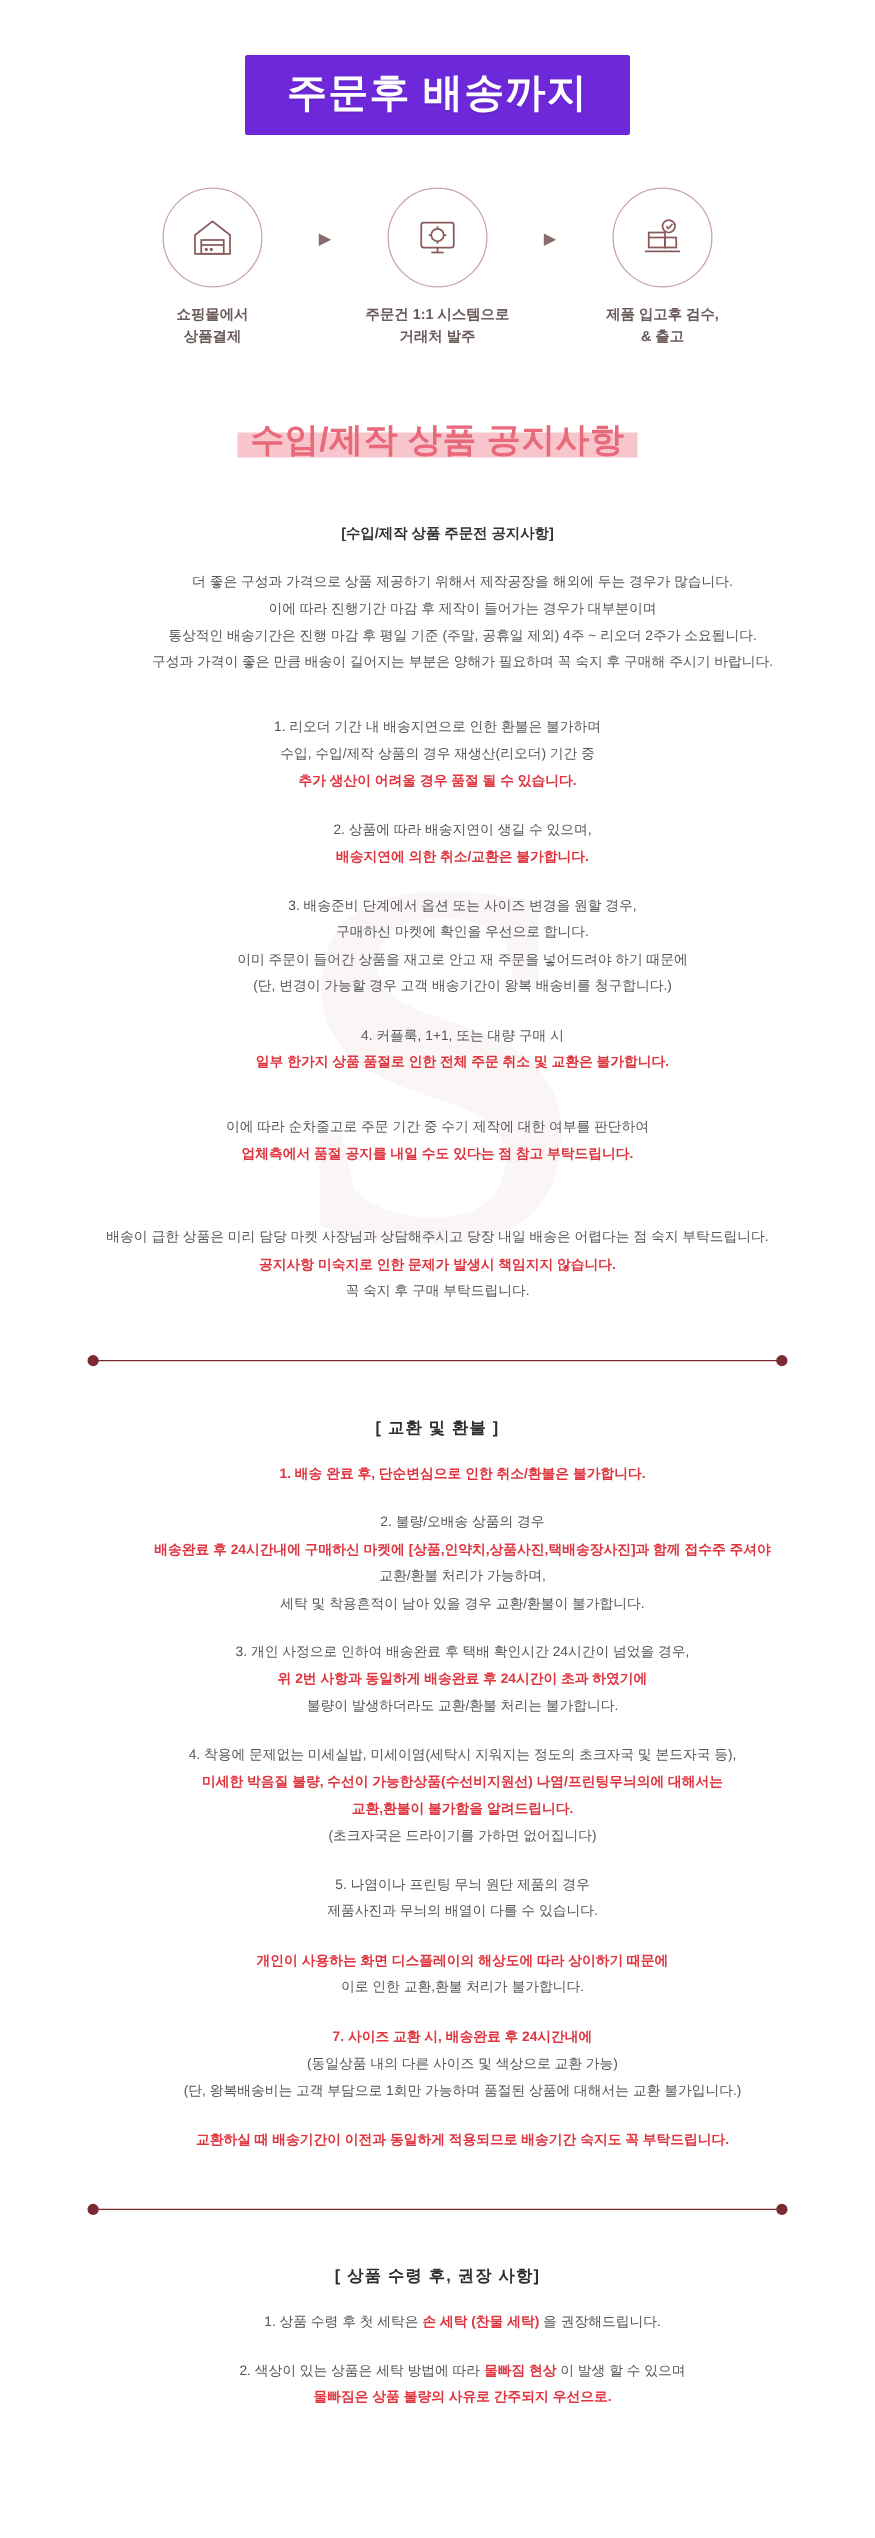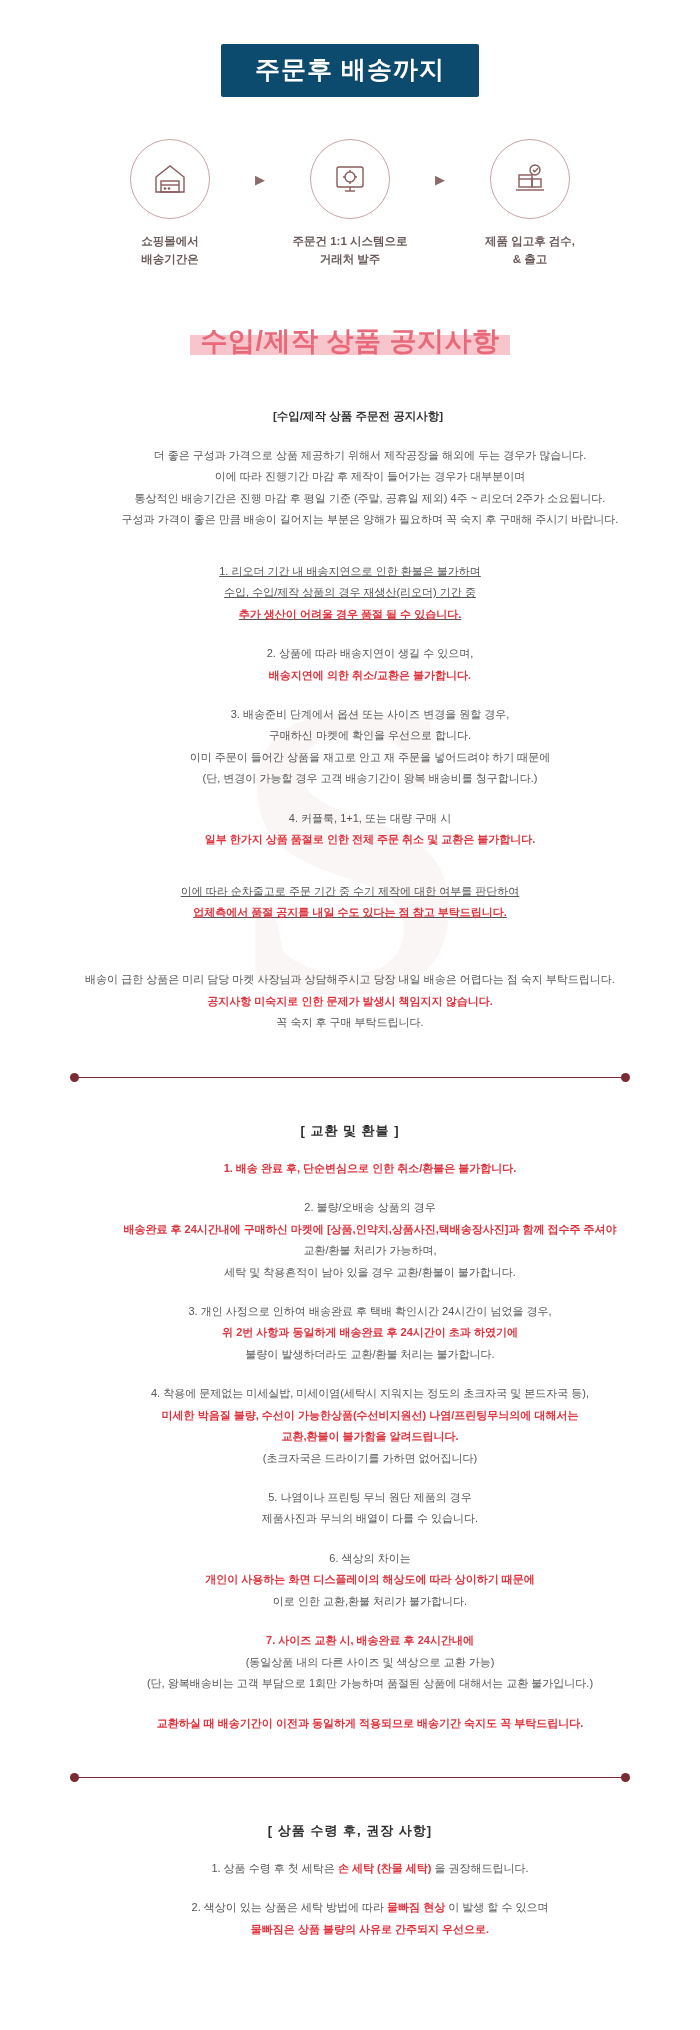--- a/index.html
+++ b/index.html
@@ -33,23 +33,23 @@
   }
   .content{position:relative;z-index:2;}
 
   
   .banner-wrap{
     text-align:center;
     padding-top:44px;
   }
   .banner{
     display:inline-block;
-    background:#0c4a6e;
+    background:#6d28d9;
     color:#ffffff;
-    font-size:25px;
+    font-size:32px;
     font-weight:bold;
     letter-spacing:1px;
     padding:9px 34px 11px 34px;
     border-radius:2px;
     text-shadow:0 1px 0 rgba(0,0,0,.08);
   }
 
   
   .steps{
     display:flex;
@@ -114,21 +114,21 @@
   }
 
   
   .block{
     text-align:center;
     font-size:11px;
     line-height:1.95;
     color:#555;
   }
   .block.mt-big{margin-top:46px;}
-  .block.mt-mid{margin-top:30px;text-decoration:underline;}
+  .block.mt-mid{margin-top:30px;}
   .block.mt-sm{margin-top:18px;margin-left:40px;}
   .hdr{
     font-weight:bold;
     color:#333;
     font-size:11.5px;
     margin-left:16px;
   }
   .redb{color:#e0353f;font-weight:bold;}
 
   
@@ -180,21 +180,21 @@
           <svg width="44" height="44" viewBox="0 0 44 44" fill="none" stroke="#8a5a5a" stroke-width="1.4">
             <path d="M8 20 L22 9 L36 20 L36 35 L8 35 Z"></path>
             <rect x="13" y="24" width="18" height="11"></rect>
             <path d="M13 28 L31 28"></path>
             <circle cx="17" cy="31.5" r="1.3" fill="#8a5a5a" stroke="none"></circle>
             <circle cx="21" cy="31.5" r="1.3" fill="#8a5a5a" stroke="none"></circle>
           </svg>
         </div>
         <div class="step-label">
             <div>쇼핑몰에서</div>
-            <div>배송기간은</div>
+            <div>상품결제</div>
           </div>
       </div>
       <div class="arrow">▶</div>
       <div class="step">
         <div class="circle">
           <svg width="44" height="44" viewBox="0 0 44 44" fill="none" stroke="#8a5a5a" stroke-width="1.4">
             <rect x="9" y="10" width="26" height="20" rx="2"></rect>
             <path d="M17 34 L27 34"></path>
             <path d="M22 30 L22 34"></path>
             <circle cx="22" cy="20" r="5"></circle>
@@ -307,21 +307,20 @@
       <div class="redb">교환,환불이 불가함을 알려드립니다.</div>
       <div>(초크자국은 드라이기를 가하면 없어집니다)</div>
     </div>
 
     <div class="block mt-sm">
       <div>5. 나염이나 프린팅 무늬 원단 제품의 경우</div>
       <div>제품사진과 무늬의 배열이 다를 수 있습니다.</div>
     </div>
 
     <div class="block mt-sm">
-      <div>6. 색상의 차이는</div>
       <div class="redb">개인이 사용하는 화면 디스플레이의 해상도에 따라 상이하기 때문에</div>
       <div>이로 인한 교환,환불 처리가 불가합니다.</div>
     </div>
 
     <div class="block mt-sm">
       <div class="redb">7. 사이즈 교환 시, 배송완료 후 24시간내에</div>
       <div>(동일상품 내의 다른 사이즈 및 색상으로 교환 가능)</div>
       <div>(단, 왕복배송비는 고객 부담으로 1회만 가능하며 품절된 상품에 대해서는 교환 불가입니다.)</div>
     </div>
 

